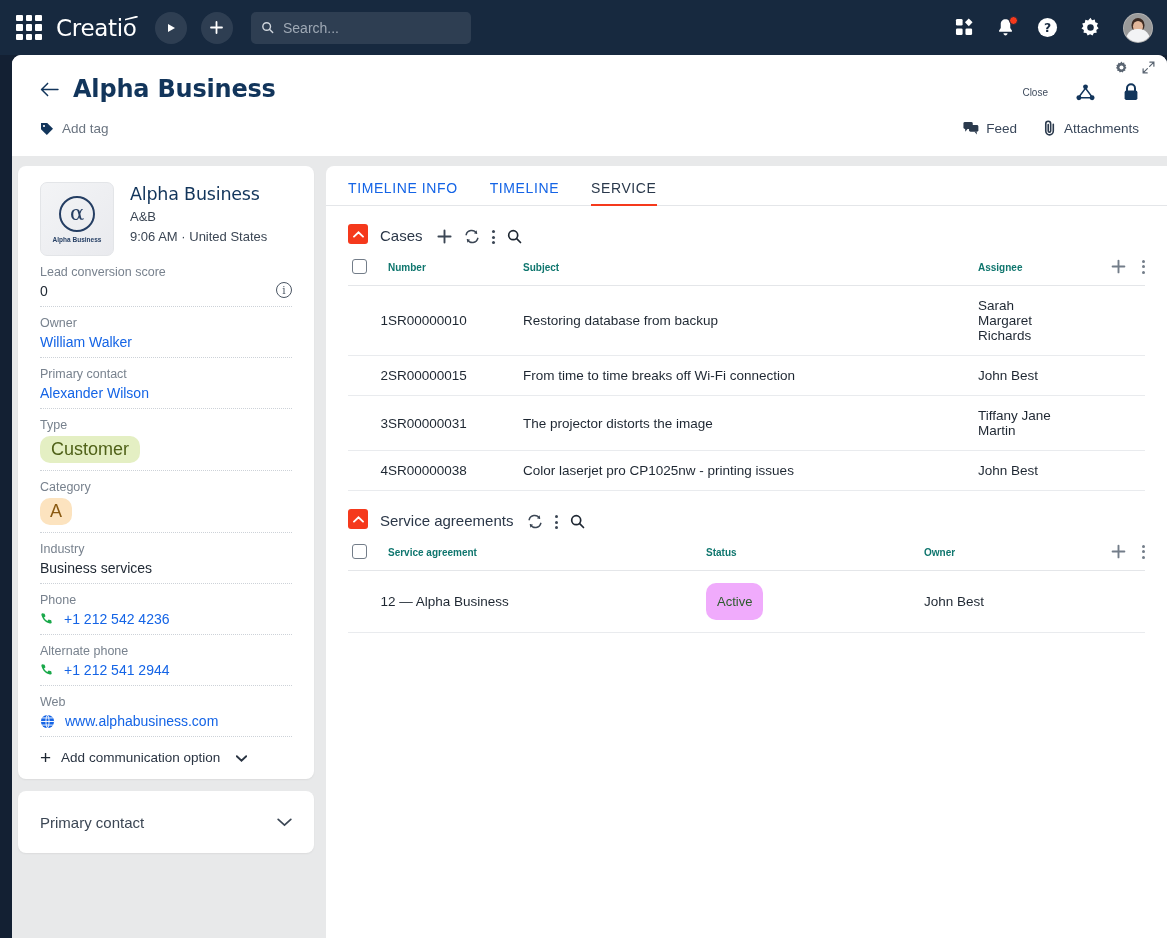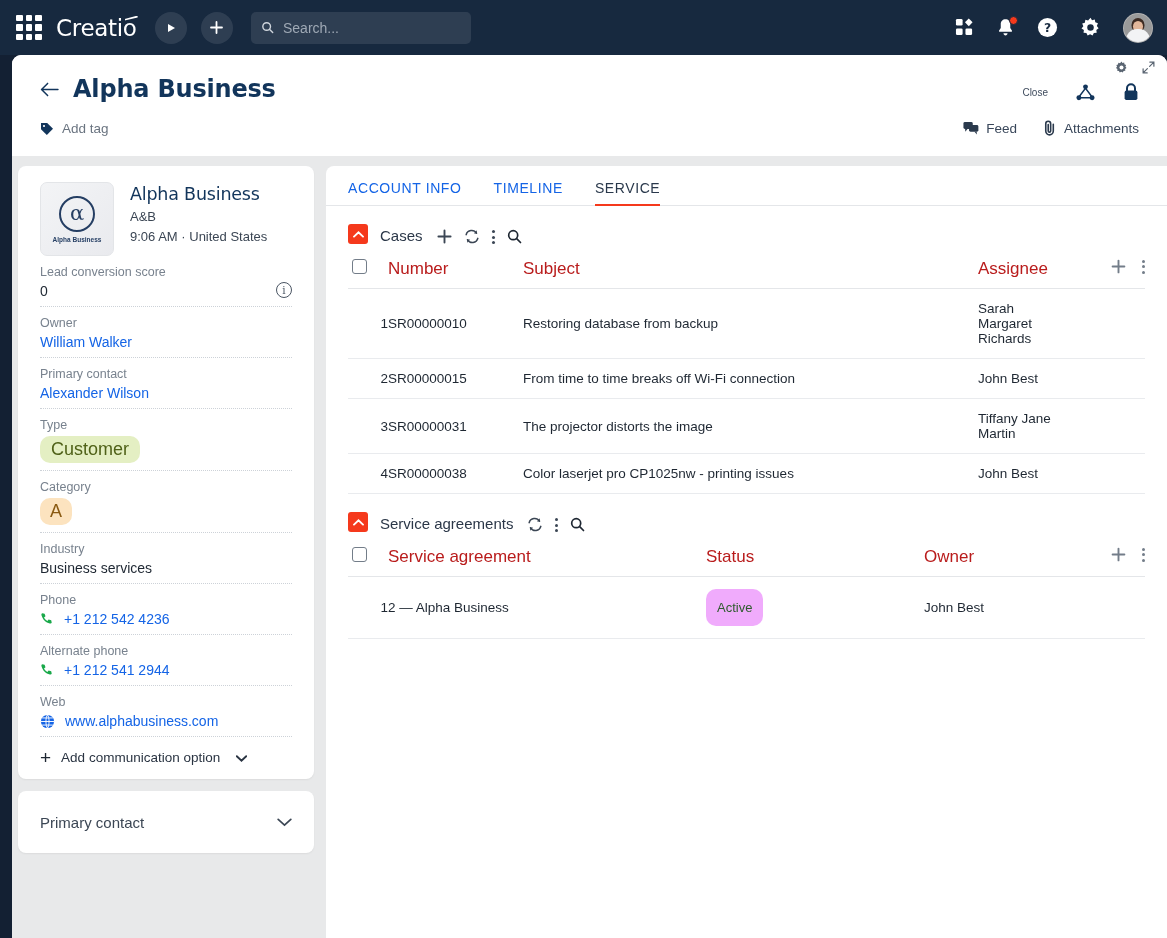--- a/index.html
+++ b/index.html
@@ -196,21 +196,21 @@
   .sec-head { display: flex; align-items: flex-end; gap: 12px; padding: 18px 0 6px 0; }
   .sec-toggle {
     width: 20px; height: 20px; border-radius: 3px; background: #f5391c;
     display: flex; align-items: center; justify-content: center; cursor: pointer; flex: none;
   }
   .sec-title { font-size: 15px; color: #2b3748; margin-right: 2px; }
   .sec-ico { color: #3b4654; cursor: pointer; display: flex; align-items: center; }
 
   table.grid { width: 100%; border-collapse: collapse; }
   table.grid th {
-    font-size: 17px; color: #b91c1c; font-weight: normal; text-align: left;
+    font-size: 10px; color: #0f766e; font-weight: bold; text-align: left;
     padding: 9px 0 9px 0; border-bottom: 1px solid #e4e6e9;
   }
   table.grid td {
     font-size: 13.5px; color: #1e2732; padding: 12px 0;
     border-bottom: 1px solid #e9ebee;
   }
   .cb {
     width: 15px; height: 15px; border: 1.6px solid #737d89; border-radius: 3px;
     display: inline-block; cursor: pointer;
   }
@@ -465,21 +465,21 @@
           <svg width="15" height="9" viewBox="0 0 15 9">
               <path d="M1.2 1.4L7.5 7.2 13.8 1.4" stroke="#3b4654" stroke-width="1.7" fill="none" stroke-linecap="round"></path>
             </svg>
         </span>
       </div>
     </div>
 
     <div class="right-panel">
 
       <div class="tabs">
-        <div class="tab">ACCOUNT INFO</div>
+        <div class="tab">TIMELINE INFO</div>
         <div class="tab">TIMELINE</div>
         <div class="tab active">SERVICE</div>
       </div>
 
       <div class="section">
         <div class="sec-head">
           <span class="sec-toggle">
             <svg width="11" height="7" viewBox="0 0 11 7">
                 <path d="M1 5.6L5.5 1.4 10 5.6" stroke="#fff" stroke-width="1.9" fill="none" stroke-linecap="round"></path>
               </svg>

